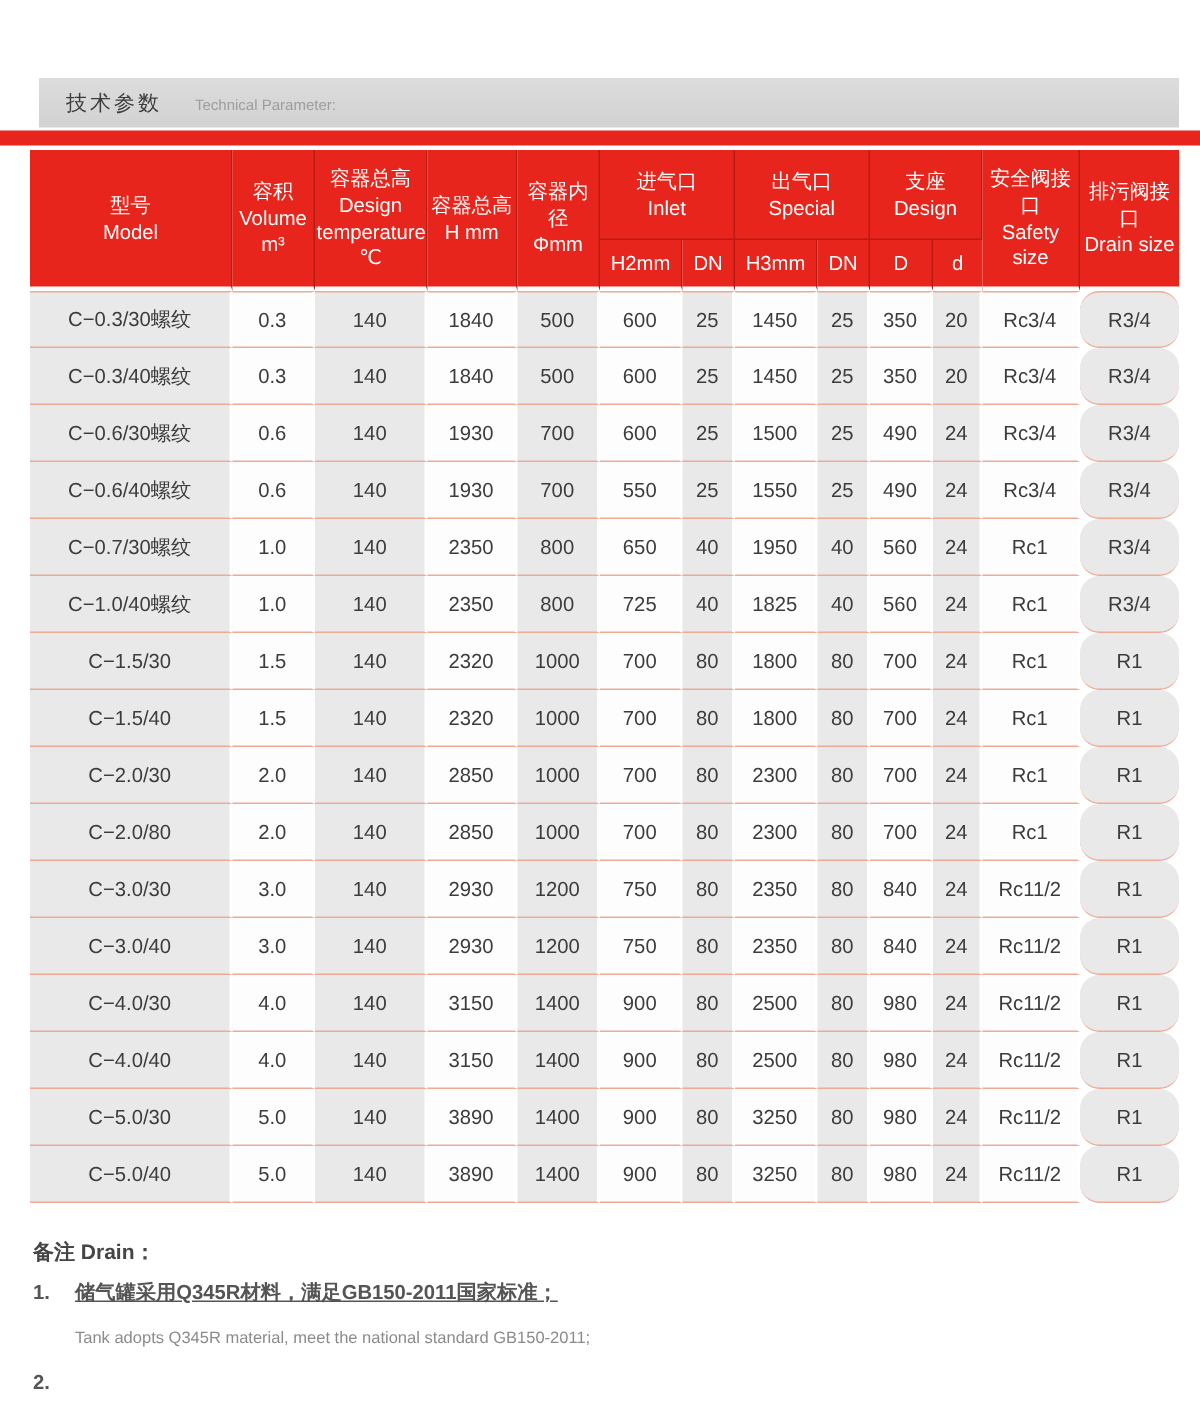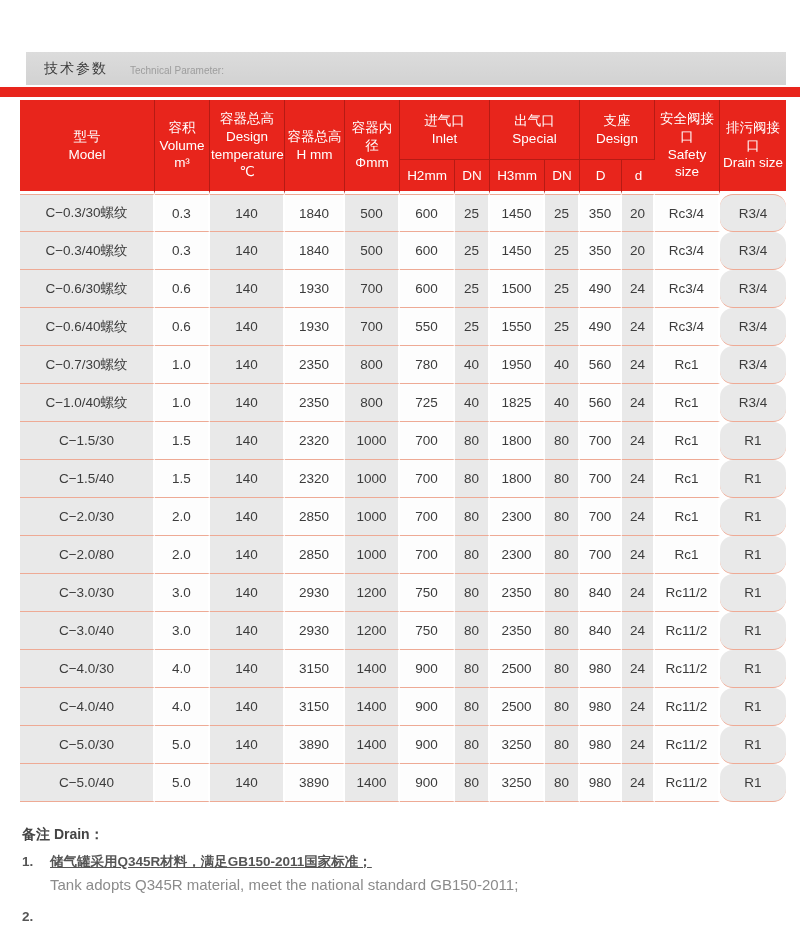--- a/index.html
+++ b/index.html
@@ -38,21 +38,21 @@
   tbody tr:first-child td{border-top:1px solid #eeaa95;}
   tbody td.shade{background:#e9e9e9;}
   tbody td.plain{background:#fdfdfd;}
 
   
   .notes{position:absolute;left:22px;top:826px;width:740px;}
   .note-label{font-size:14px;font-weight:bold;color:#454545;margin-bottom:9px;}
   .note-item{display:flex;margin-bottom:13px;}
   .note-num{width:28px;flex:none;font-size:13.5px;font-weight:bold;color:#555555;line-height:1.35;}
   .note-cn{font-size:13.5px;font-weight:bold;color:#555555;line-height:1.35;text-decoration:underline;}
-  .note-en{font-size:15px;color:#8b8b8b;line-height:1.35;margin-top:4px;}
+  .note-en{font-size:11px;color:#8b8b8b;line-height:1.35;margin-top:14px;}
 </style>
 </head>
 <body>
 
 <div class="page">
 
   <div class="titlebar">
     <span class="title-cn">技术参数</span>
     <span class="title-en">Technical Parameter:</span>
   </div>
@@ -190,21 +190,21 @@
             <td class="shade">24</td>
             <td class="plain">Rc3/4</td>
             <td class="shade">R3/4</td>
           </tr>
           <tr>
             <td class="shade">C−0.7/30螺纹</td>
             <td class="plain">1.0</td>
             <td class="shade">140</td>
             <td class="plain">2350</td>
             <td class="shade">800</td>
-            <td class="plain">780</td>
+            <td class="plain">650</td>
             <td class="shade">40</td>
             <td class="plain">1950</td>
             <td class="shade">40</td>
             <td class="plain">560</td>
             <td class="shade">24</td>
             <td class="plain">Rc1</td>
             <td class="shade">R3/4</td>
           </tr>
           <tr>
             <td class="shade">C−1.0/40螺纹</td>

